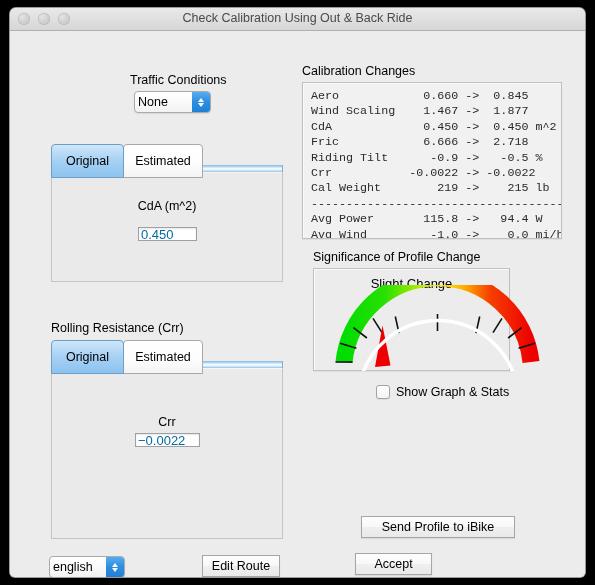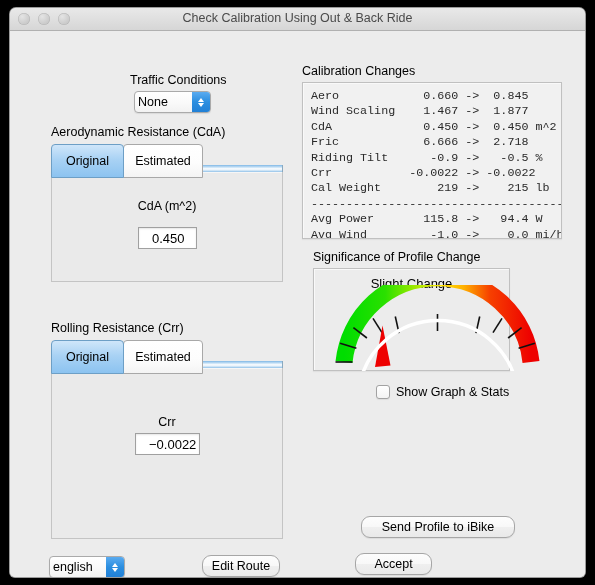--- a/index.html
+++ b/index.html
@@ -134,29 +134,29 @@
   
   .field-label {
     position: absolute;
     font-size: 12.5px;
     color: #000;
     text-align: center;
     white-space: nowrap;
   }
   .textfield {
     position: absolute;
-    height: 22px;
+    height: 14px;
     box-sizing: border-box;
     background: #ffffff;
     border: 1px solid #a0a0a0;
     box-shadow: inset 0 1px 2px rgba(0,0,0,0.10);
     font-size: 13px;
-    color: #000000;
+    color: #0369a1;
     display: flex; align-items: center;
-    padding-left: 13px;
+    padding-left: 2px;
   }
 
   
   .boxpanel {
     position: absolute;
     background: #ececec;
     border: 1px solid #c0c0c0;
     box-sizing: border-box;
     box-shadow: 0 1px 1px rgba(0,0,0,0.05), inset 1px 1px 0 #f9f9f9;
   }
@@ -196,21 +196,21 @@
   }
   .cbox-label { font-size: 12.5px; color: #000; }
 
   
   .pushbtn {
     position: absolute;
     height: 22px;
     box-sizing: border-box;
     background: linear-gradient(to bottom, #fdfdfd 0%, #f8f8f8 48%, #efefef 52%, #e9e9e9 100%);
     border: 1px solid #a6a6a6;
-    border-radius: 9px;
+    border-radius: 0;
     box-shadow: 0 1px 1px rgba(0,0,0,0.07);
     font-size: 12.5px;
     color: #000;
     display: flex; align-items: center; justify-content: center;
     white-space: nowrap;
   }
 </style>
 </head>
 <body>
 
@@ -229,21 +229,20 @@
 
     <div class="group-label" style="left:120px; top:42px;">Traffic Conditions</div>
     <div class="popup" style="left:124px; top:60px; width:77px;">
       <div class="pv">None</div>
       <div class="pbtn">
         <div class="chev up"></div>
           <div class="chev dn"></div>
       </div>
     </div>
 
-    <div class="group-label" style="left:41px; top:94px;">Aerodynamic Resistance (CdA)</div>
 
     <div class="tabview" style="left:41px; top:113px; width:232px;">
       <div class="tabrow">
         <div class="tab active" style="left:0px; width:73px;">Original</div>
         <div class="tab inactive" style="left:72px; width:80px;">Estimated</div>
         <div class="tabbar" style="width:232px;"></div>
       </div>
       <div class="tabpanel" style="width:232px; height:110px;"></div>
     </div>
 

